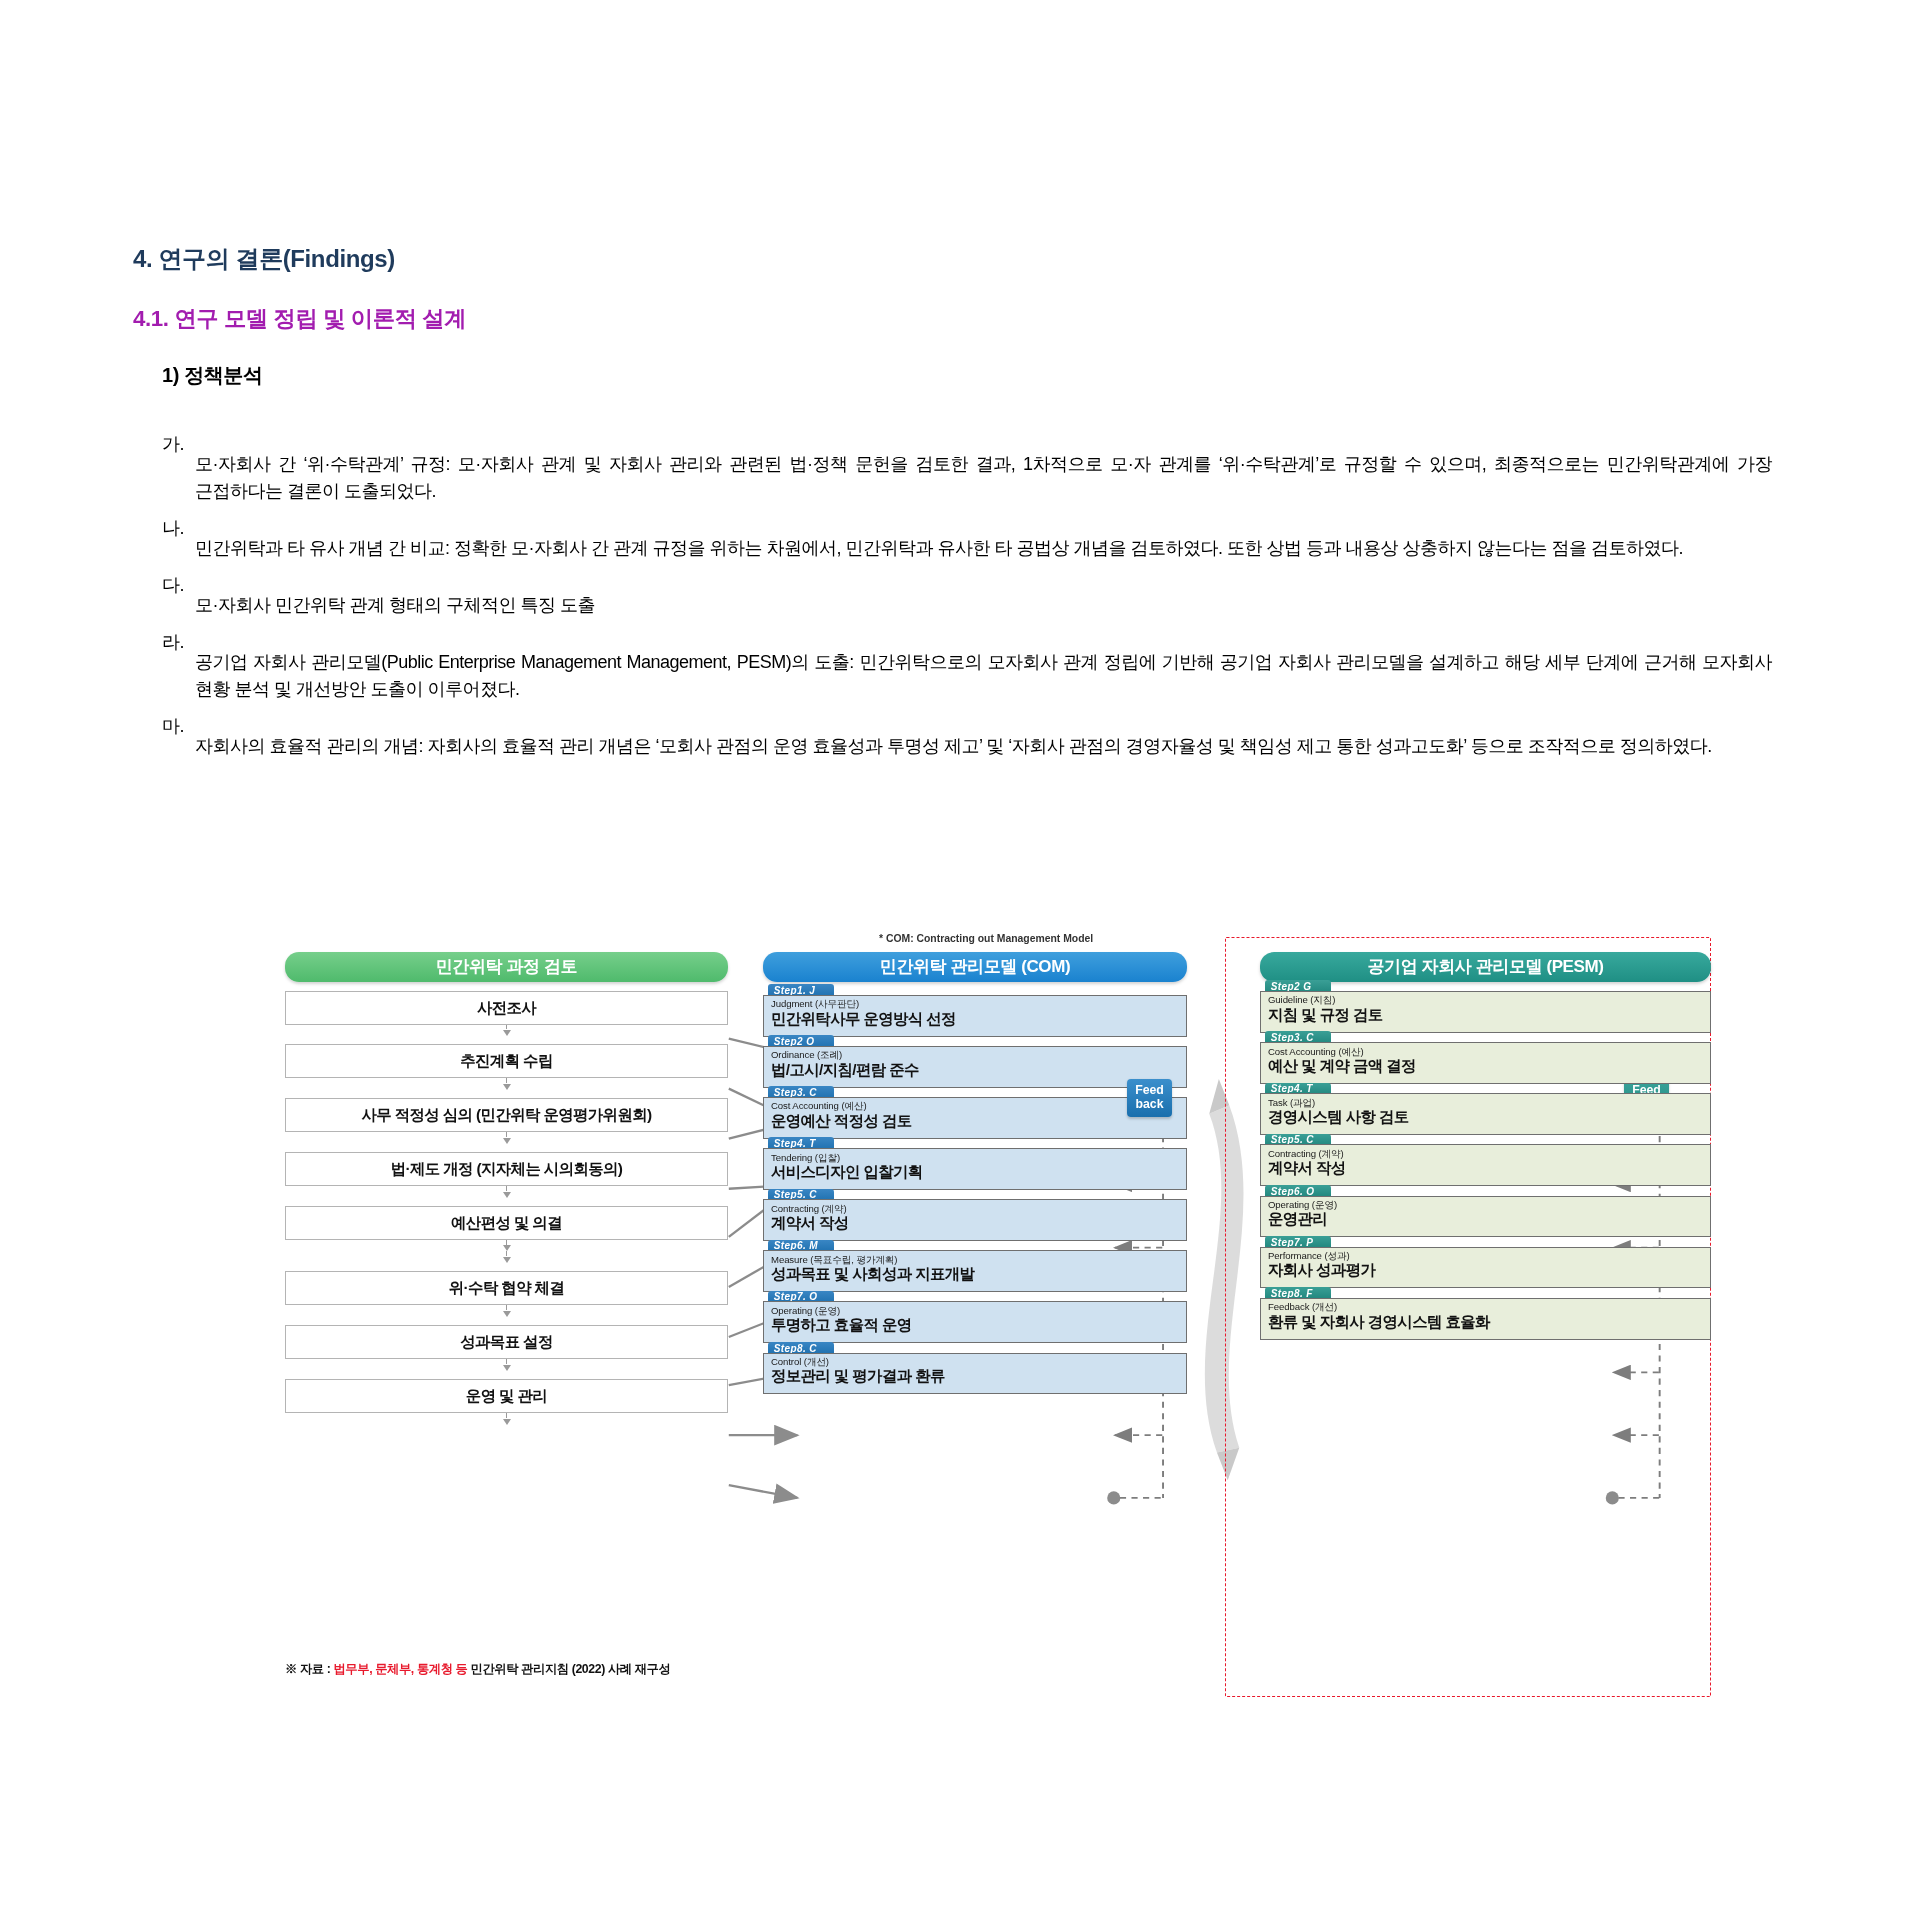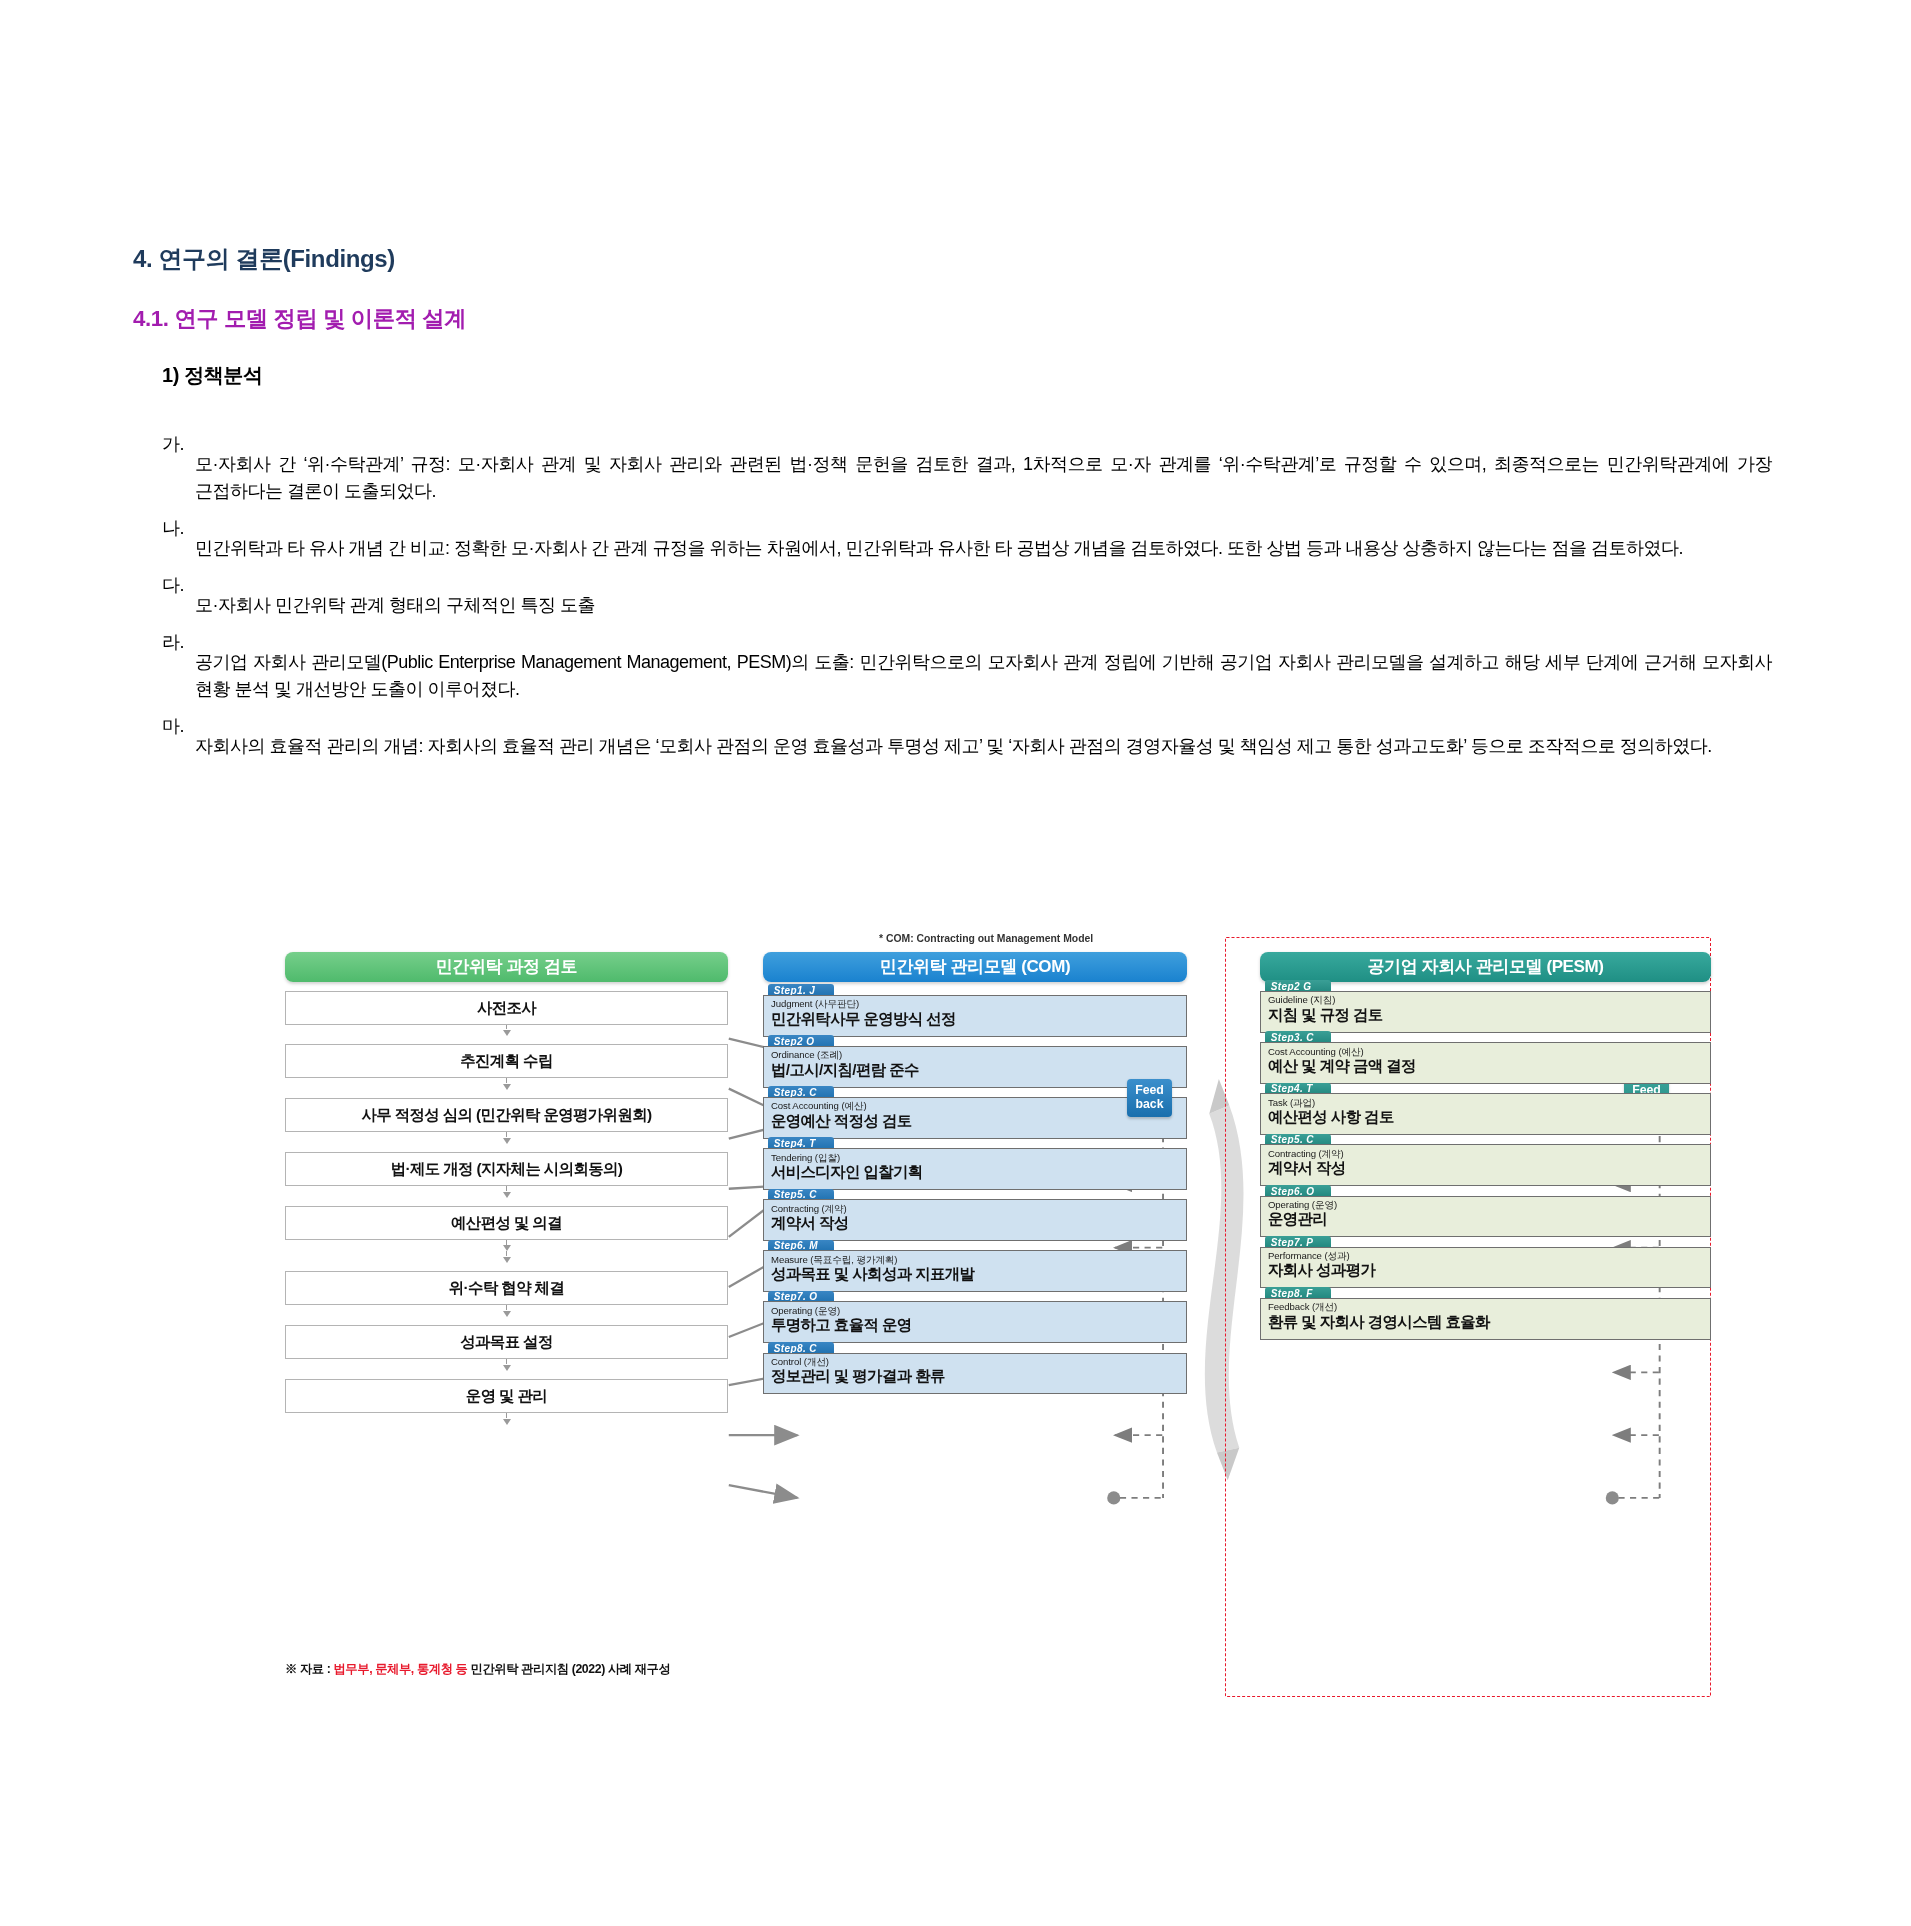--- a/index.html
+++ b/index.html
@@ -51,21 +51,21 @@
     width:1425px; height:743px;
   }
   .col { position:absolute; top:0; }
   .col-left   { left:0px;    width:443px; }
   .col-mid    { left:478px; width:424px; }
   .col-right  { left:975px; width:451px; }
 
   .band {
     height:30px; line-height:30px; text-align:center;
     font-size:17px; font-weight:700; color:#fff;
-    border-radius:8px; letter-spacing:-0.4px;
+    border-radius:14px; letter-spacing:-0.4px;
     box-shadow:0 1.9px 3.1px rgba(0,0,0,.18);
   }
   .band-green { background:linear-gradient(180deg,#76cf8b 0%, #4fba6c 100%); }
   .band-blue  { background:linear-gradient(180deg,#3f9fdd 0%, #1a82cf 100%); }
   .band-teal  { background:linear-gradient(180deg,#38a99d 0%, #1f8f84 100%); }
 
   
   .lbox {
     margin-top:8.5px; height:32px; line-height:32px;
     border:0.8px solid #b4b4b4; background:#fff;
@@ -351,21 +351,21 @@
         <div class="steptag steptag-teal">Step3.  C</div>
         <div class="stepbox stepbox-teal">
           <div class="step-en">Cost Accounting (예산)</div>
           <div class="step-ko">예산 및 계약 금액 결정</div>
         </div>
       </div>
       <div class="stepwrap">
         <div class="steptag steptag-teal">Step4.  T</div>
         <div class="stepbox stepbox-teal">
           <div class="step-en">Task (과업)</div>
-          <div class="step-ko">예산편성 사항 검토</div>
+          <div class="step-ko">경영시스템 사항 검토</div>
         </div>
       </div>
       <div class="stepwrap">
         <div class="steptag steptag-teal">Step5.  C</div>
         <div class="stepbox stepbox-teal">
           <div class="step-en">Contracting (계약)</div>
           <div class="step-ko">계약서 작성</div>
         </div>
       </div>
       <div class="stepwrap">

